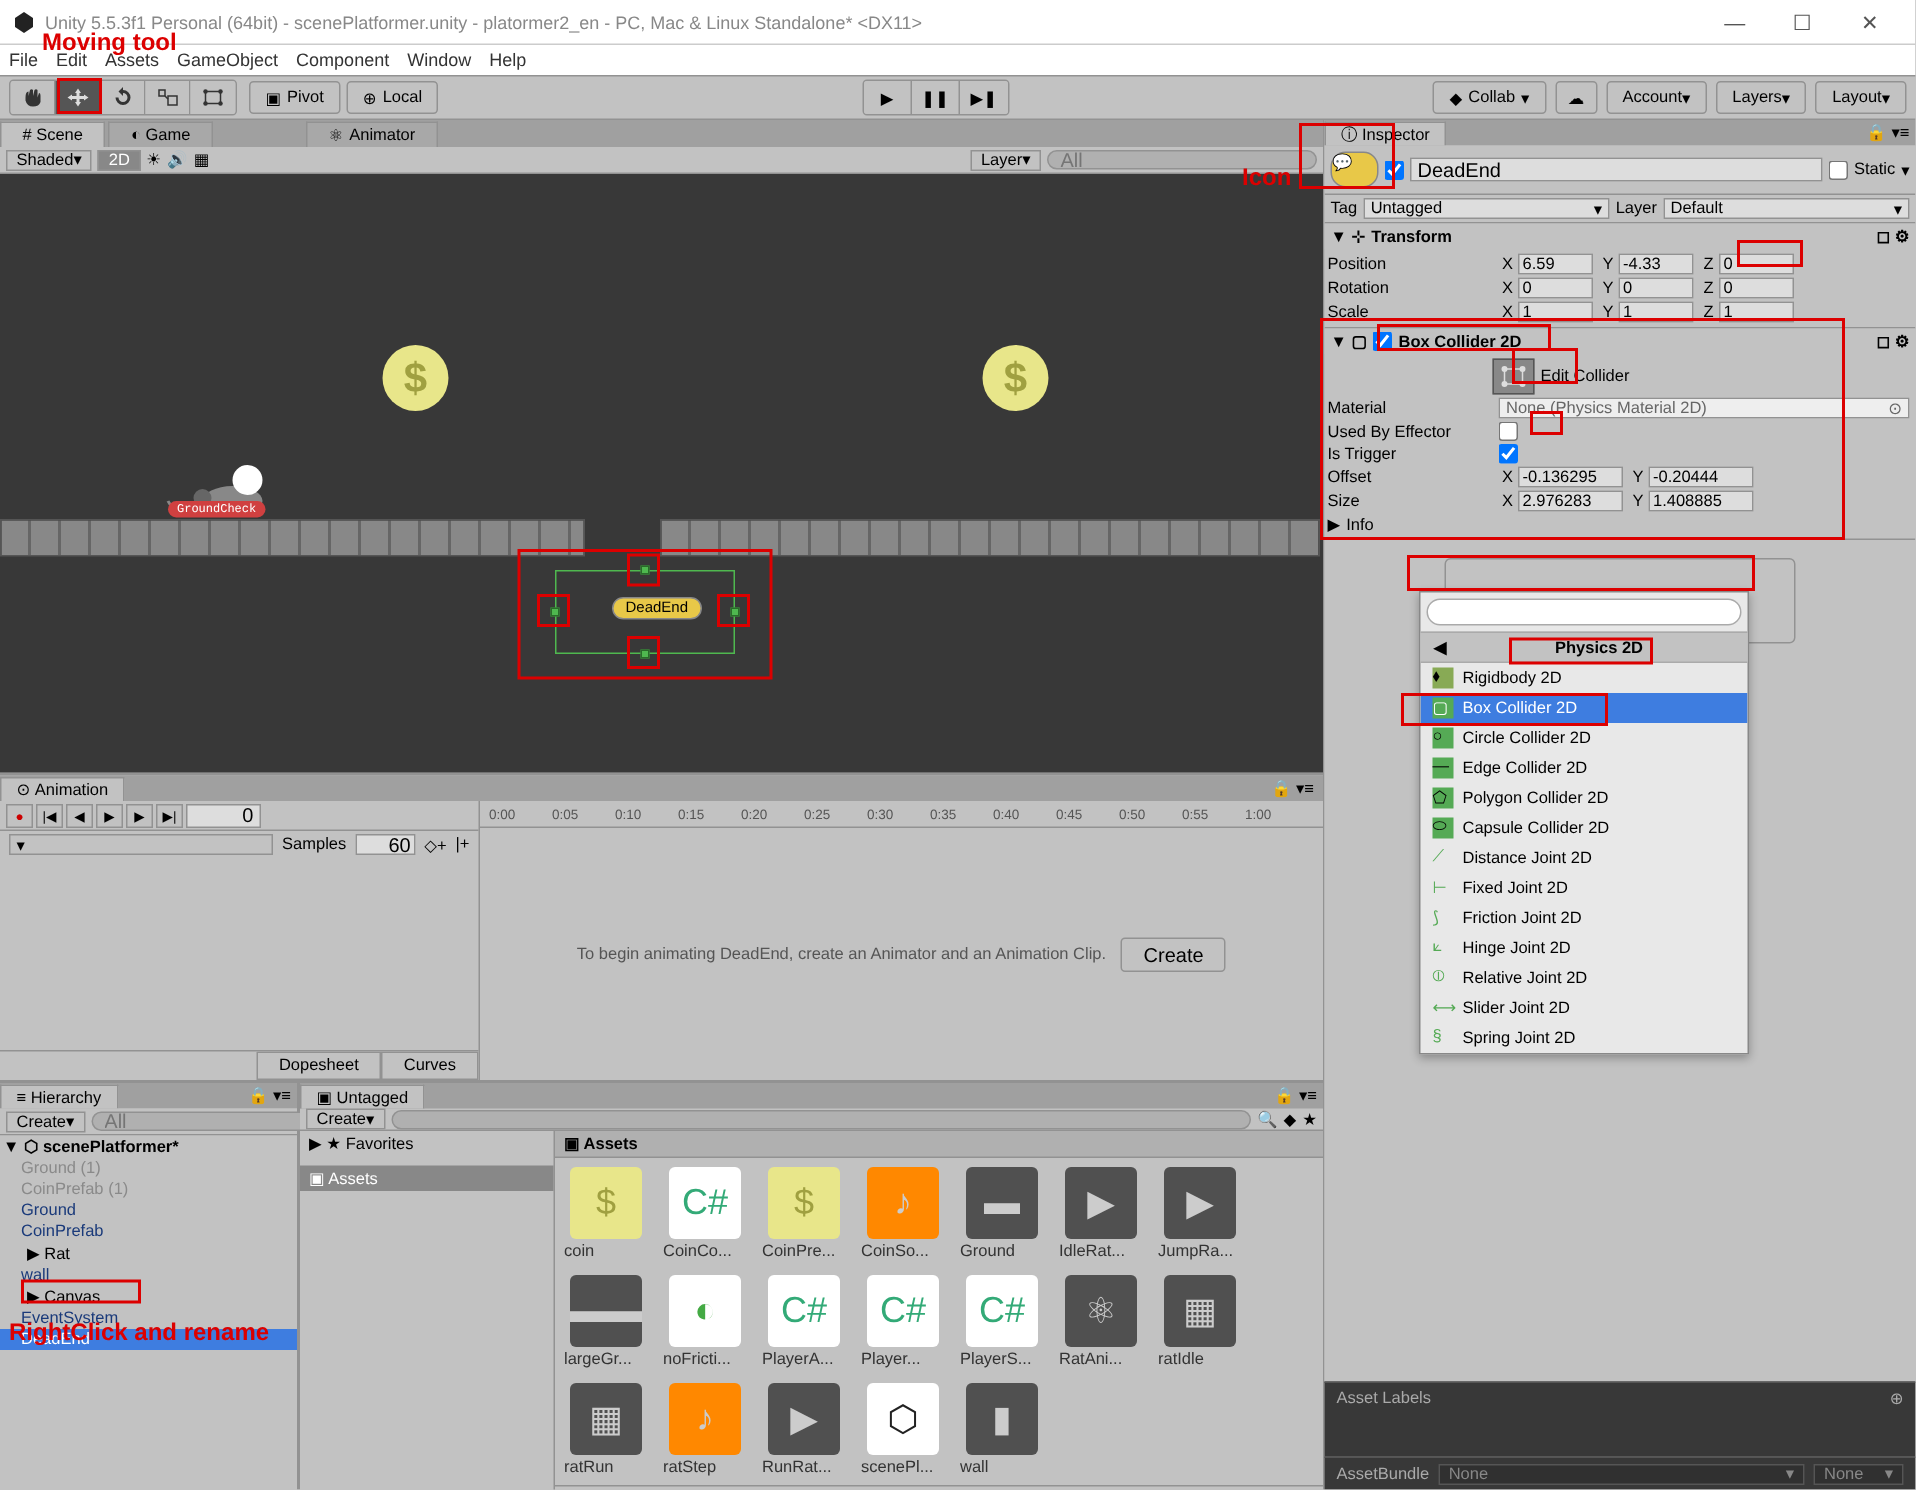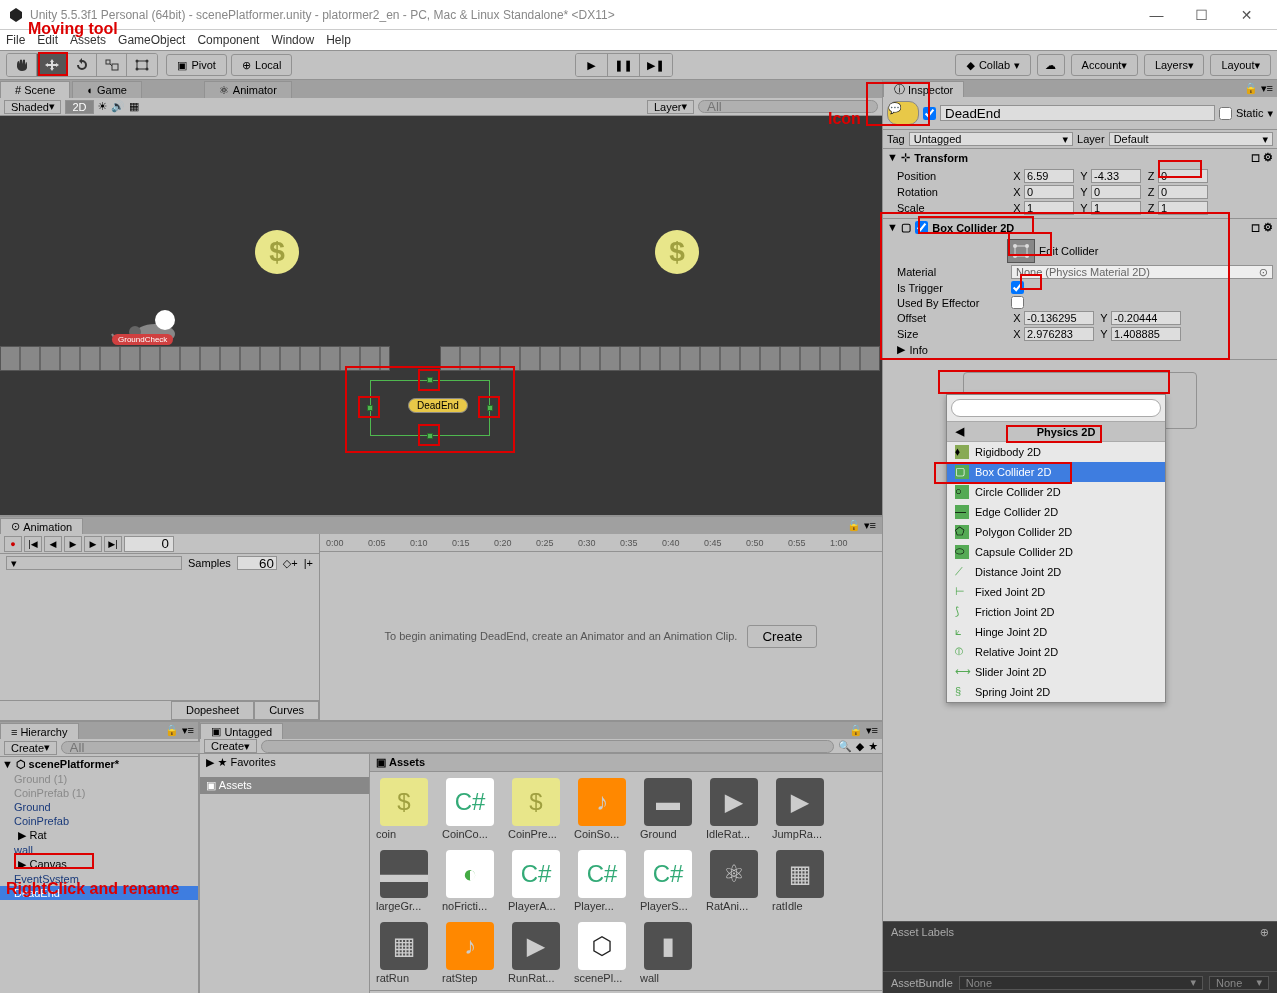--- a/index.html
+++ b/index.html
@@ -38,21 +38,21 @@
 .scene-tab.inactive { background: #a8a8a8; }
 
 .scene-toolbar { height: 18px; background: #c2c2c2; border-bottom: 1px solid #929292; display: flex; align-items: center; padding: 0 4px; gap: 4px; font-size: 11px; }
 .scene-dd { background: #c2c2c2; border: 1px solid #929292; padding: 1px 6px; height: 14px; display: flex; align-items: center; }
 .scene-toolbar input[type="text"] { background: #b0b0b0; border: 1px solid #929292; border-radius: 8px; padding: 1px 8px; height: 13px; width: 180px; }
 
 .scene-view { flex: 1; background: #383838; position: relative; overflow: hidden; }
 .ground-tile { position: absolute; height: 25px; background: repeating-linear-gradient(90deg, #888 0, #888 18px, #666 18px, #666 20px); border: 1px solid #555; }
 .coin { position: absolute; width: 44px; height: 44px; background: #e8e68a; border-radius: 50%; display: flex; align-items: center; justify-content: center; color: #a0a040; font-size: 28px; font-weight: bold; }
 .rat { position: absolute; width: 70px; height: 40px; }
-.ground-check { position: absolute; background: #d04040; border-radius: 10px; padding: 1px 6px; color: #fff; font-size: 8px; }
+.ground-check { position: absolute; background: #d04040; border-radius: 10px; padding: 1px 6px; color: #fff; font-size: 8px; font-family: Liberation Mono, monospace; }
 .deadend-box { position: absolute; border: 1px solid #4fb84f; }
 .deadend-label { position: absolute; background: #e8c848; border: 1px solid #888; border-radius: 8px; padding: 1px 8px; font-size: 10px; }
 .handle-sq { position: absolute; width: 6px; height: 6px; background: #4fb84f; border: 1px solid #2a6a2a; }
 
 .red-box { position: absolute; border: 2px solid #dc0000; pointer-events: none; }
 .red-text { position: absolute; color: #dc0000; font-size: 16px; font-weight: bold; pointer-events: none; }
 
 .anim-panel { height: 205px; border-top: 2px solid #929292; background: #c2c2c2; display: flex; flex-direction: column; }
 .anim-tab { height: 17px; background: #a0a0a0; display: flex; align-items: flex-end; }
 .anim-toolbar { height: 20px; border-bottom: 1px solid #929292; display: flex; align-items: center; padding: 0 4px; gap: 2px; }
@@ -98,21 +98,21 @@
 .insp-tab { height: 17px; background: #a0a0a0; display: flex; align-items: flex-end; }
 .insp-header { padding: 4px; display: flex; align-items: center; gap: 4px; border-bottom: 1px solid #929292; }
 .insp-icon { width: 32px; height: 24px; background: #e8c848; border-radius: 10px; border: 1px solid #888; }
 .insp-name { flex: 1; }
 .insp-name input { width: 100%; background: #ddd; border: 1px solid #929292; padding: 1px 4px; height: 16px; }
 .insp-row2 { padding: 2px 4px; display: flex; align-items: center; gap: 4px; border-bottom: 1px solid #929292; font-size: 11px; }
 .insp-dd { background: #ddd; border: 1px solid #929292; padding: 0 4px; height: 14px; flex: 1; display: flex; align-items: center; justify-content: space-between; }
 
 .component { border-bottom: 1px solid #929292; }
 .comp-header { background: #c2c2c2; padding: 2px 4px; display: flex; align-items: center; gap: 4px; font-weight: bold; font-size: 11px; }
-.comp-body { padding: 2px 4px 2px 14px; }
+.comp-body { padding: 2px 4px 2px 2px; }
 .comp-row { display: flex; align-items: center; padding: 1px 0; font-size: 11px; gap: 4px; }
 .comp-label { width: 110px; }
 .xyz-field { display: flex; align-items: center; gap: 1px; }
 .xyz-field span { width: 12px; text-align: center; }
 .xyz-field input { width: 50px; background: #ddd; border: 1px solid #929292; padding: 0 2px; height: 14px; font-size: 11px; }
 .wide-input { flex: 1; background: #eee; border: 1px solid #929292; padding: 0 4px; height: 14px; display: flex; align-items: center; font-size: 11px; color: #666; }
 .edit-collider-btn { background: #888; border: 1px solid #555; width: 28px; height: 24px; display: flex; align-items: center; justify-content: center; }
 
 .add-comp-btn { margin: 12px 80px; padding: 20px; background: #c2c2c2; border: 1px solid #929292; border-radius: 4px; text-align: center; font-size: 12px; font-family: Liberation Serif, serif; }
 
@@ -547,26 +547,26 @@
             <span>Edit Collider</span>
           </div>
           <div class="comp-row">
             <div class="comp-label">Material</div>
             <div class="wide-input">
                 <span>None (Physics Material 2D)</span> 
                 <span style="margin-left:auto">⊙</span>
               </div>
           </div>
           <div class="comp-row">
+            <div class="comp-label">Used By Effector</div>
+            <input type="checkbox" style="">
+          </div>
+          <div class="comp-row">
             <div class="comp-label">Is Trigger</div>
             <input type="checkbox" checked="" style="">
-          </div>
-          <div class="comp-row">
-            <div class="comp-label">Used By Effector</div>
-            <input type="checkbox" style="">
           </div>
           <div class="comp-row">
             <div class="comp-label">Offset</div>
             <div class="xyz-field">
                 <span>X</span>
                 <input style="width: 70px;" value="-0.136295">
               </div>
             <div class="xyz-field">
                 <span>Y</span>
                 <input style="width: 70px;" value="-0.20444">

